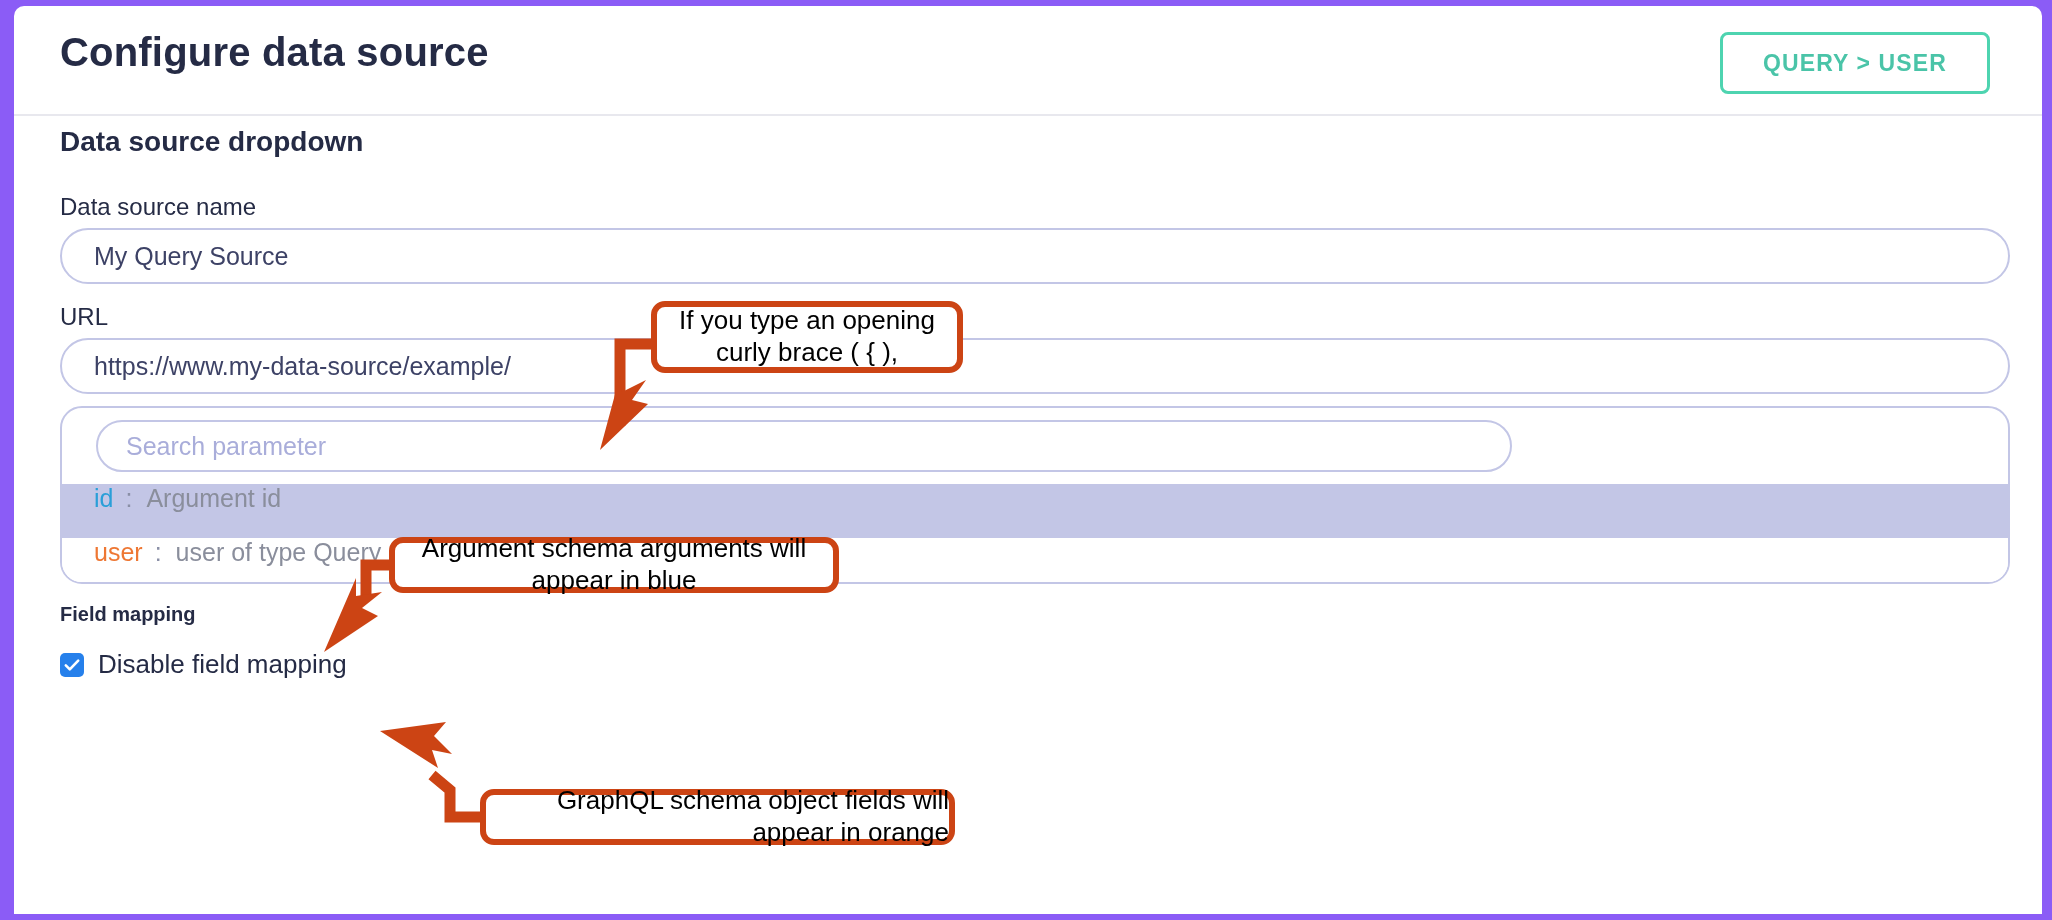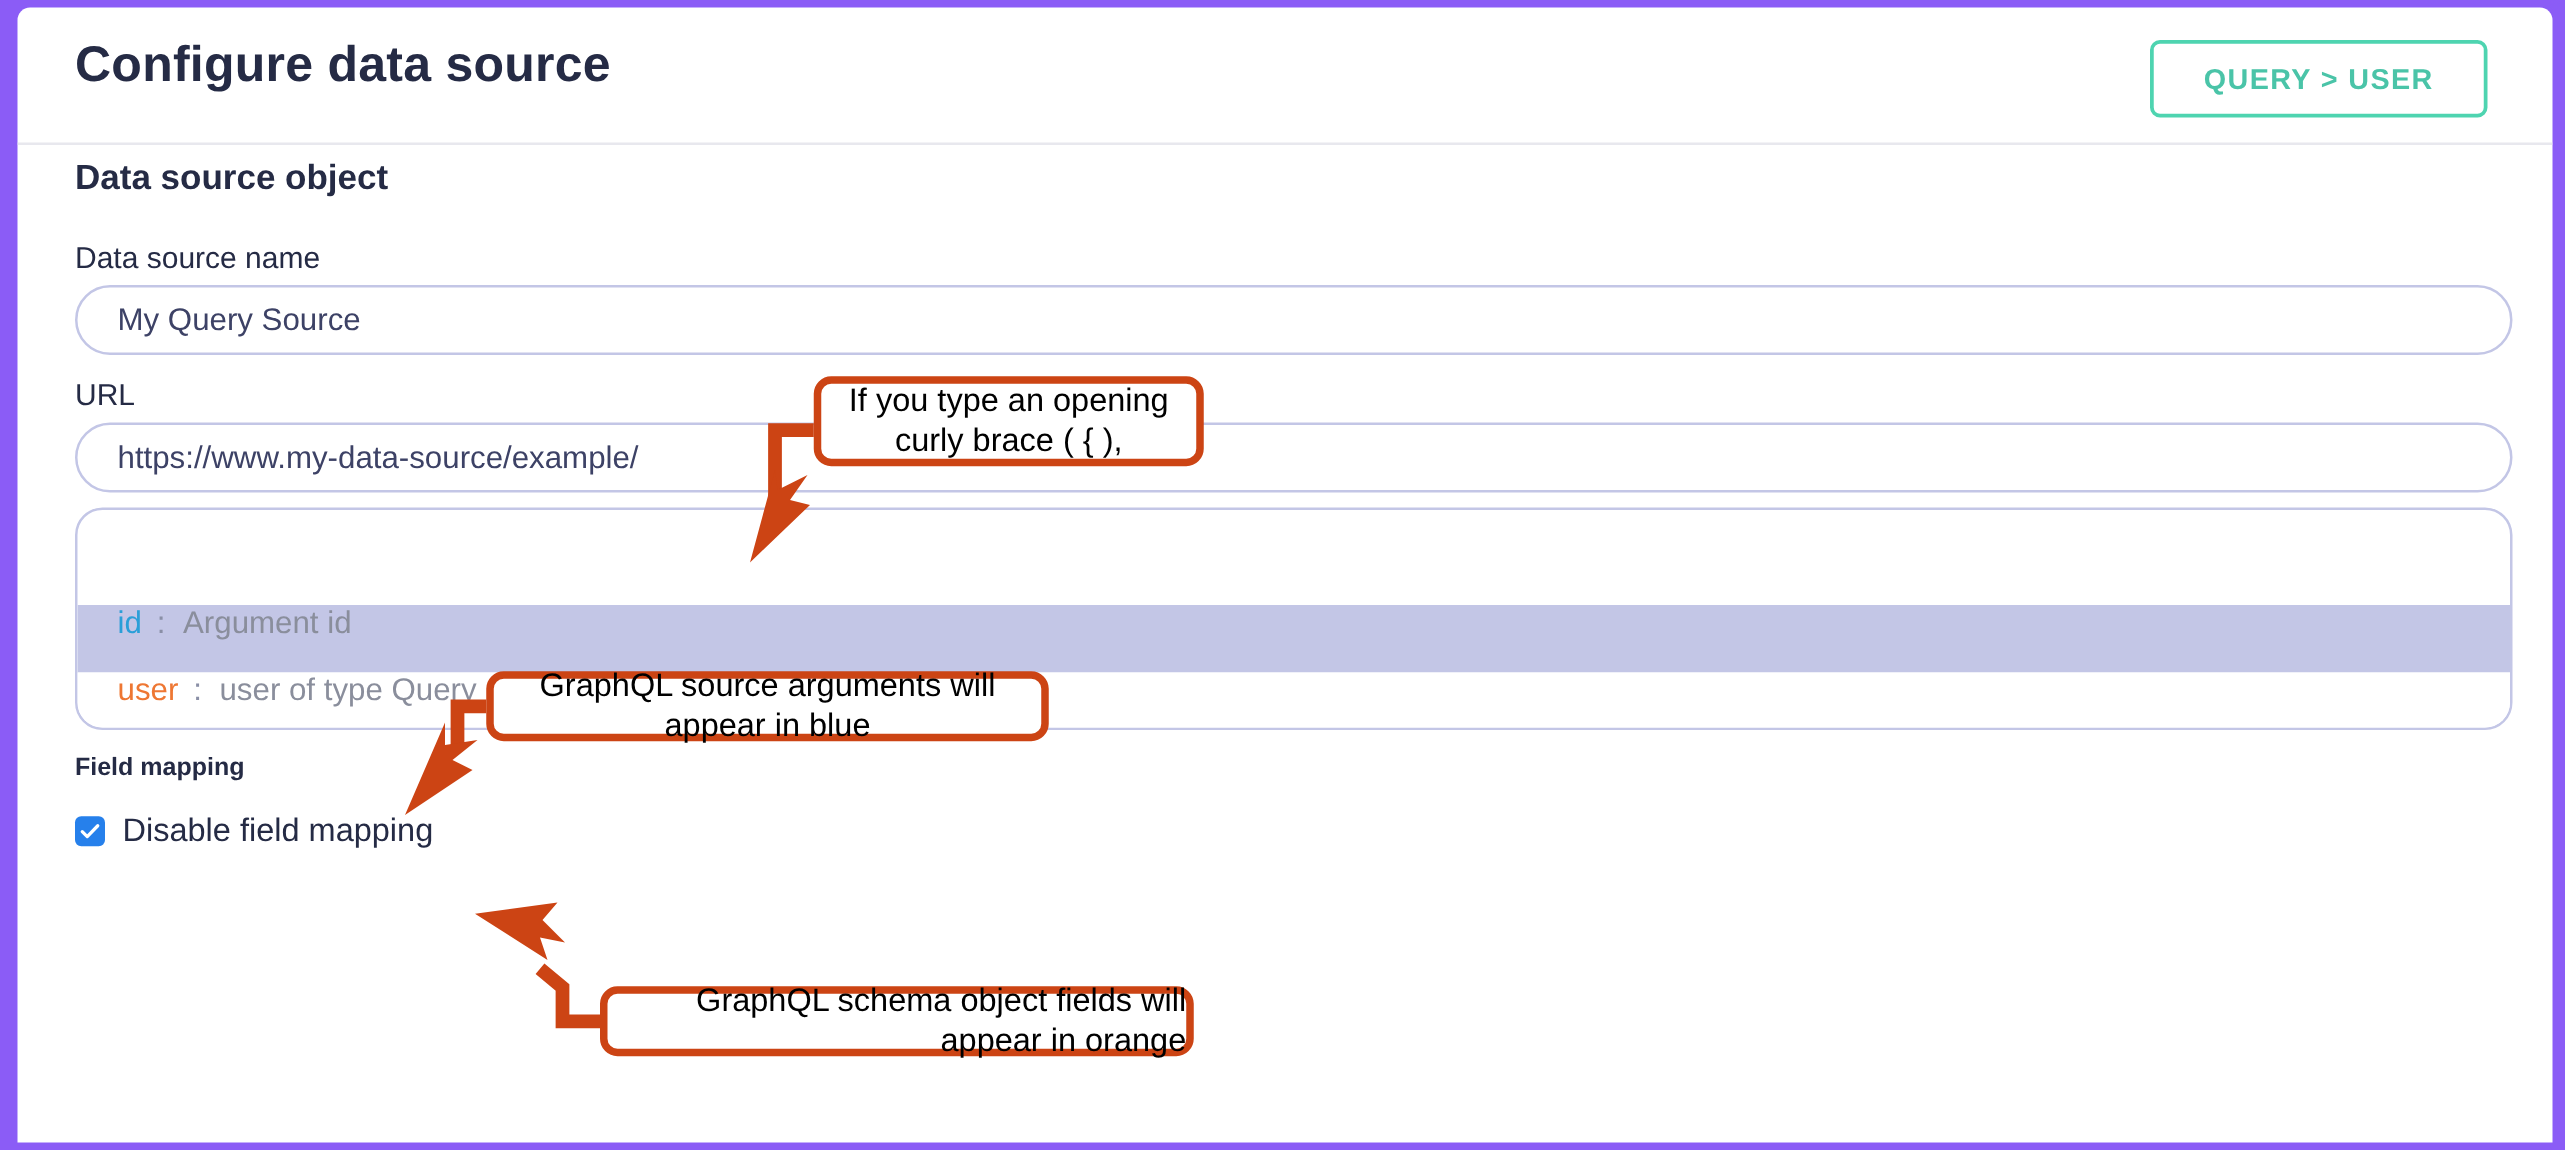--- a/index.html
+++ b/index.html
@@ -253,29 +253,30 @@
 <body>
 
 <div id="frame">
   <div id="card">
 
     <div id="header">
       <div id="page-title">Configure data source</div>
       <div id="query-user-button">QUERY &gt; USER</div>
     </div>
 
-    <div id="section-title">Data source object</div>
+    <div id="section-title">Data source dropdown</div>
 
     <div class="field-label" id="label-data-source-name">Data source name</div>
     <div class="text-input" id="input-data-source-name">My Query Source</div>
 
     <div class="field-label" id="label-url">URL</div>
     <div class="text-input" id="input-url">https://www.my-data-source/example/</div>
 
     <div id="param-panel">
+      <div id="search-parameter-input">Search parameter</div>
 
       <div class="param-row" id="param-row-0">
         <span class="param-key blue">id</span>
         <span class="param-colon">:</span>
         <span class="param-desc">Argument id</span>
       </div>
 
       <div class="param-row" id="param-row-1">
         <span class="param-key orange">user</span>
         <span class="param-colon">:</span>
@@ -314,15 +315,15 @@
     <path d="M 380 731 L 438 768 L 432 750 L 452 754 L 434 736 L 446 722 Z" fill="#cc4414"></path>
   </g>
 </svg>
 
 <div class="callout" id="callout-curly-brace">
   <span>
     <span>If you type an opening curly brace ( { ),</span><br>
   </span>
 </div>
 
-<div class="callout" id="callout-blue-args">GraphQL source arguments will appear in blue</div>
+<div class="callout" id="callout-blue-args">Argument schema arguments will appear in blue</div>
 
 <div class="callout" id="callout-orange-fields">GraphQL schema object fields will appear in orange</div>
 
 </body></html>

